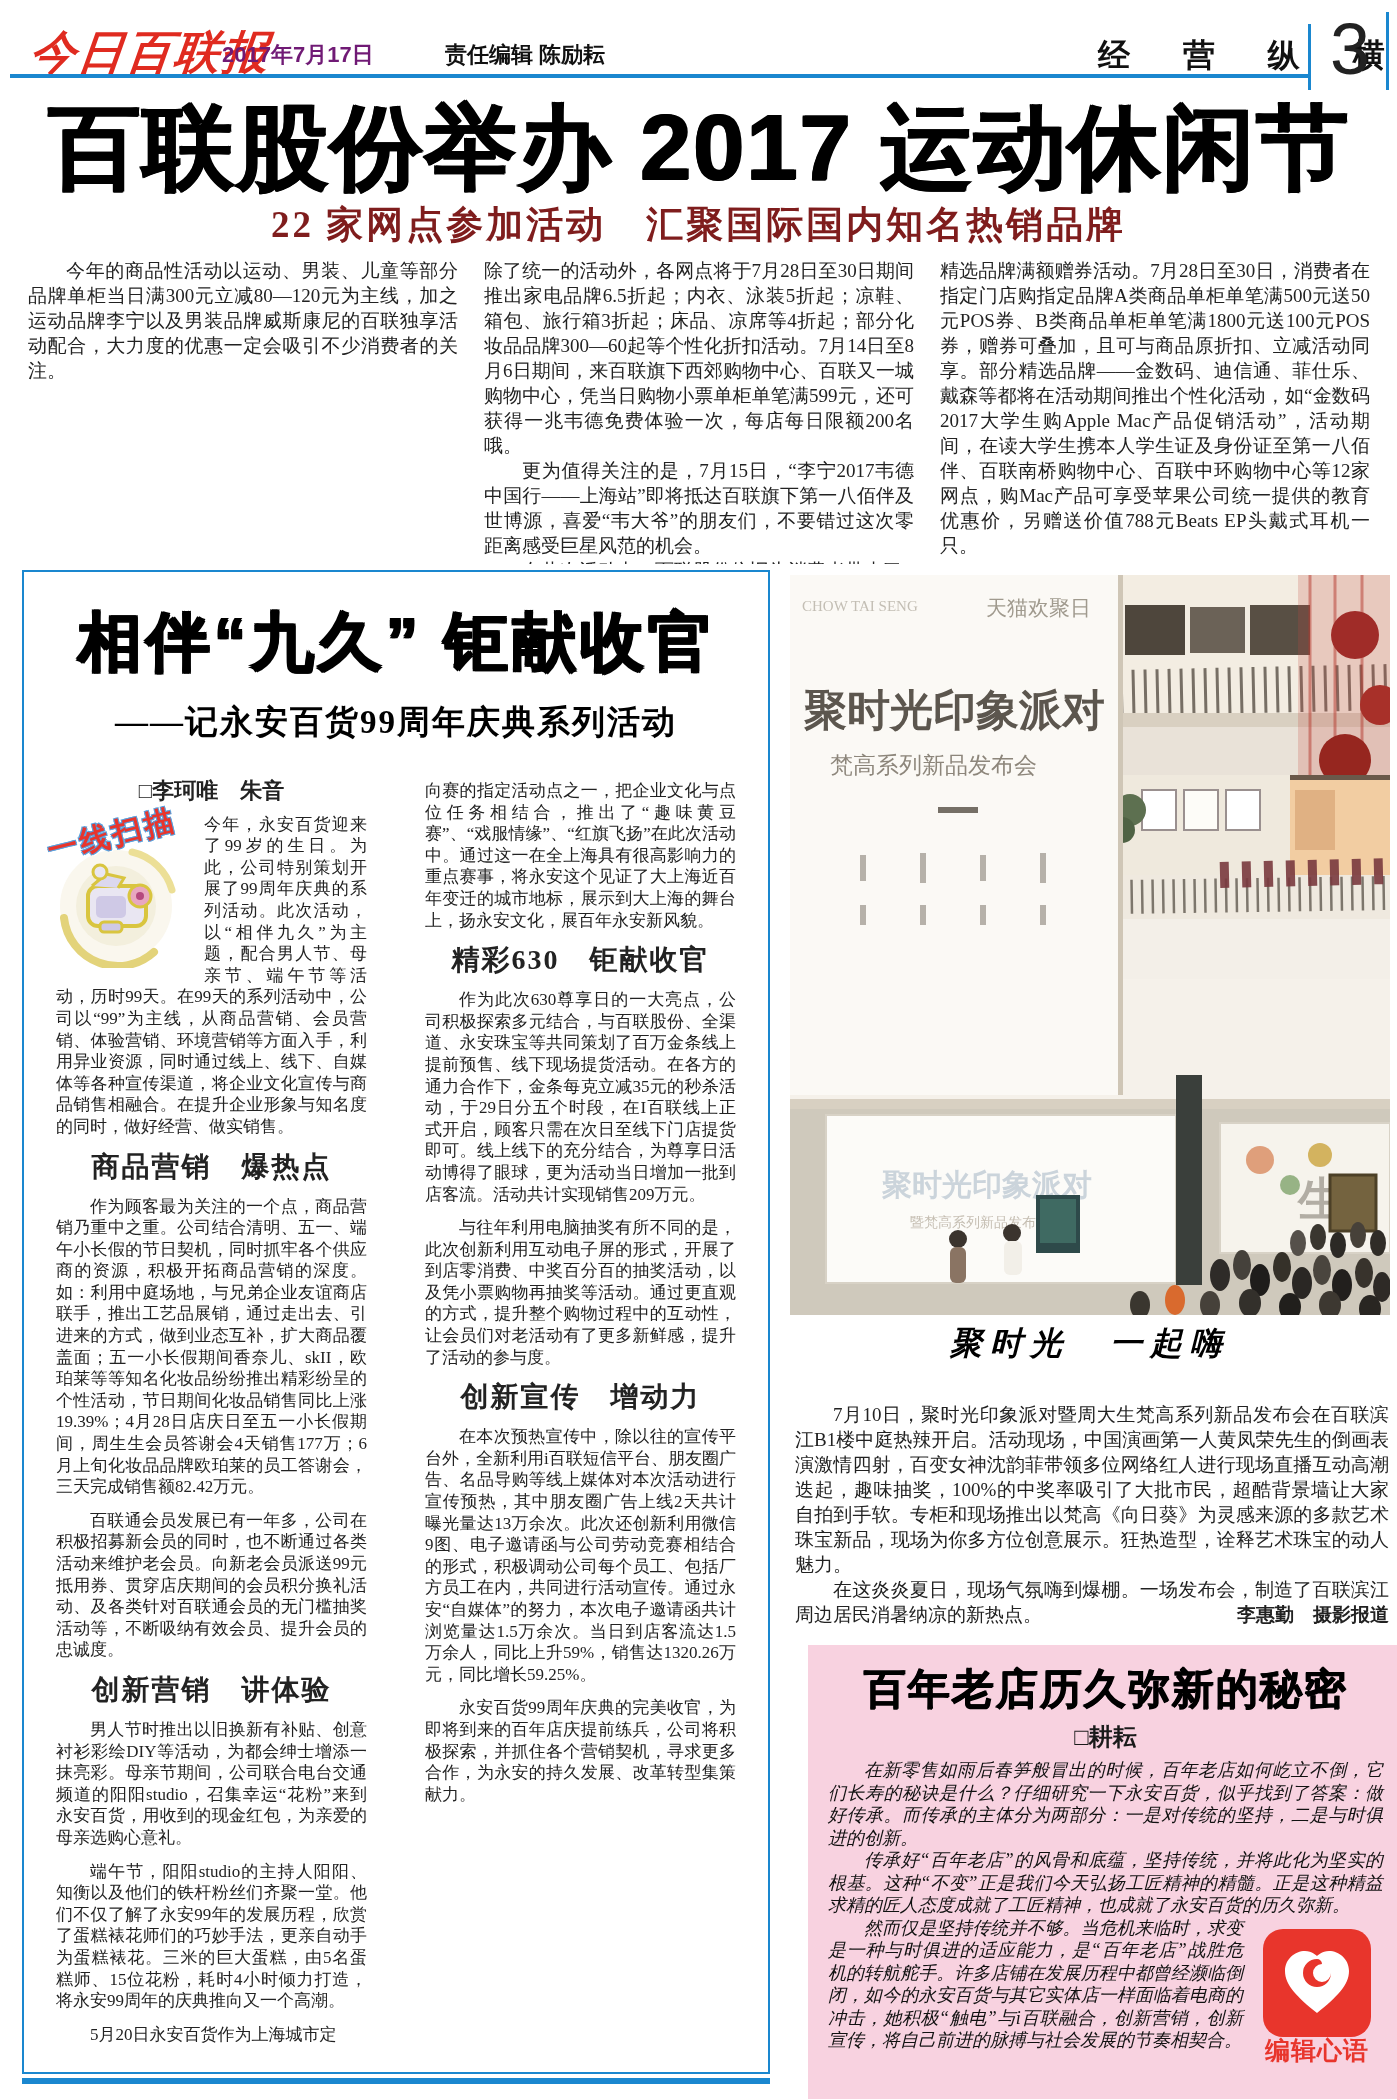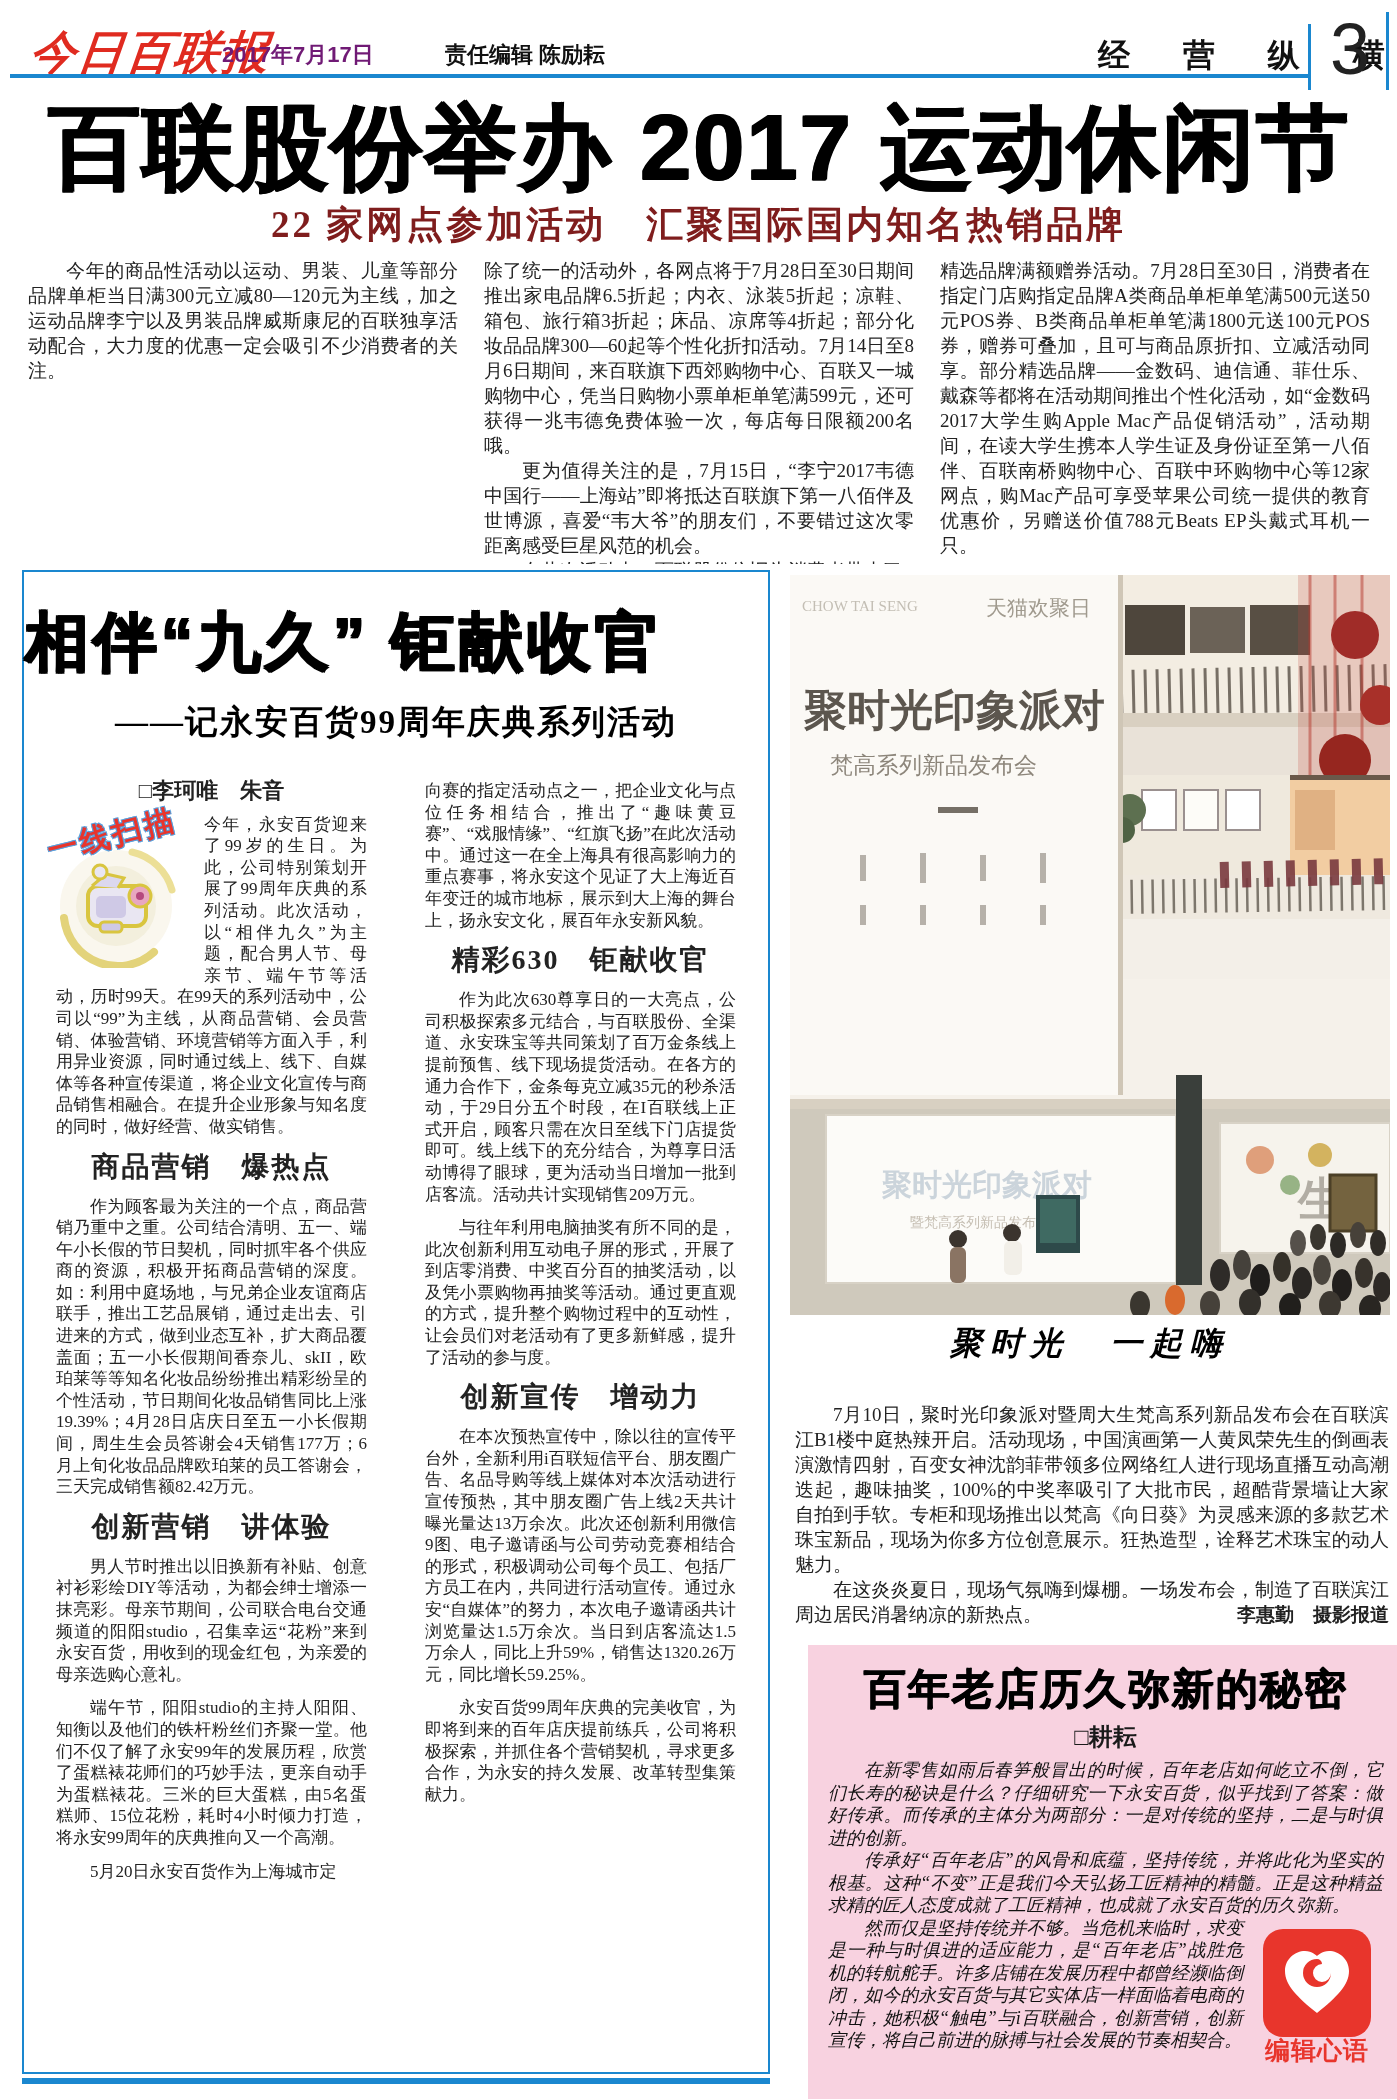--- a/index.html
+++ b/index.html
@@ -30,21 +30,21 @@
   .lead-cols{position:absolute;left:28px;top:258px;width:1342px;height:306px;display:flex;gap:26px;}
   .lead-col{flex:1;font-size:19px;line-height:25px;text-align:justify;word-break:break-all;
         overflow:hidden;color:#222;}
   .lead-col p{margin:0;}
   .indent{text-indent:2em;}
   .boldlead{font-weight:bold;}
   
   .bluebox{position:absolute;left:22px;top:570px;width:744px;height:1500px;
         border:2px solid #1a87cf;background:#fff;}
   .bluebox-underline{position:absolute;left:22px;top:2078px;width:748px;height:6px;background:#1a87cf;}
-  .bx-title{position:absolute;left:0;top:26px;width:100%;text-align:left;
+  .bx-title{position:absolute;left:0;top:26px;width:100%;text-align:center;
         font-family:"Liberation Sans",sans-serif;font-size:64px;font-weight:900;color:#000;
         letter-spacing:4px;text-shadow:2px 0 0 #000,0 2px 0 #000,2px 2px 0 #000;}
   .bx-subtitle{position:absolute;left:0;top:128px;width:100%;text-align:center;
         font-size:33px;font-weight:bold;color:#000;letter-spacing:2px;}
   .bx-cols{position:absolute;left:20px;top:196px;width:704px;height:1288px;display:flex;gap:34px;}
   .bx-col{flex:1;font-size:17px;line-height:21.6px;text-align:justify;word-break:break-all;
         overflow:hidden;color:#222;}
   .bx-col p{margin:12px;}
   .bx-byline{text-align:center;font-size:22px;font-weight:bold;margin:0 0 10px 0;}
   .bx-h{ text-align:center;font-size:28px;font-weight:bold;letter-spacing:2px;
@@ -136,20 +136,21 @@
               <circle cx="56" cy="54" r="7" fill="#e9e6f2" stroke="#d9c53f" stroke-width="3"></circle>
               <rect x="56" y="104" width="22" height="10" rx="4" fill="#cfc9e6" stroke="#d9c53f" stroke-width="3"></rect>
             </g>
           </svg>
           <div class="scan-text">一线扫描</div>
         </div>
 
         <p>今年，永安百货迎来了99岁的生日。为此，公司特别策划开展了99周年庆典的系列活动。此次活动，以“相伴九久”为主题，配合男人节、母亲节、端午节等活动，历时99天。在99天的系列活动中，公司以“99”为主线，从商品营销、会员营销、体验营销、环境营销等方面入手，利用异业资源，同时通过线上、线下、自媒体等各种宣传渠道，将企业文化宣传与商品销售相融合。在提升企业形象与知名度的同时，做好经营、做实销售。</p>
         <p class="bx-h">商品营销　爆热点</p>
         <p class="indent">作为顾客最为关注的一个点，商品营销乃重中之重。公司结合清明、五一、端午小长假的节日契机，同时抓牢各个供应商的资源，积极开拓商品营销的深度。如：利用中庭场地，与兄弟企业友谊商店联手，推出工艺品展销，通过走出去、引进来的方式，做到业态互补，扩大商品覆盖面；五一小长假期间香奈儿、skII，欧珀莱等等知名化妆品纷纷推出精彩纷呈的个性活动，节日期间化妆品销售同比上涨19.39%；4月28日店庆日至五一小长假期间，周生生会员答谢会4天销售177万；6月上旬化妆品品牌欧珀莱的员工答谢会，三天完成销售额82.42万元。</p>
+        <p class="indent">百联通会员发展已有一年多，公司在积极招募新会员的同时，也不断通过各类活动来维护老会员。向新老会员派送99元抵用券、贯穿店庆期间的会员积分换礼活动、及各类针对百联通会员的无门槛抽奖活动等，不断吸纳有效会员、提升会员的忠诚度。</p>
         <p class="bx-h">创新营销　讲体验</p>
         <p class="indent">男人节时推出以旧换新有补贴、创意衬衫彩绘DIY等活动，为都会绅士增添一抹亮彩。母亲节期间，公司联合电台交通频道的阳阳studio，召集幸运“花粉”来到永安百货，用收到的现金红包，为亲爱的母亲选购心意礼。</p>
         <p class="indent">端午节，阳阳studio的主持人阳阳、知衡以及他们的铁杆粉丝们齐聚一堂。他们不仅了解了永安99年的发展历程，欣赏了蛋糕裱花师们的巧妙手法，更亲自动手为蛋糕裱花。三米的巨大蛋糕，由5名蛋糕师、15位花粉，耗时4小时倾力打造，将永安99周年的庆典推向又一个高潮。</p>
         <p class="indent">5月20日永安百货作为上海城市定</p>
       </div>
 
       <div class="bx-col">
         <p>向赛的指定活动点之一，把企业文化与点位任务相结合，推出了“趣味黄豆赛”、“戏服情缘”、“红旗飞扬”在此次活动中。通过这一在全上海具有很高影响力的重点赛事，将永安这个见证了大上海近百年变迁的城市地标，展示到大上海的舞台上，扬永安文化，展百年永安新风貌。</p>
         <p class="bx-h">精彩630　钜献收官</p>
         <p class="indent">作为此次630尊享日的一大亮点，公司积极探索多元结合，与百联股份、全渠道、永安珠宝等共同策划了百万金条线上提前预售、线下现场提货活动。在各方的通力合作下，金条每克立减35元的秒杀活动，于29日分五个时段，在I百联线上正式开启，顾客只需在次日至线下门店提货即可。线上线下的充分结合，为尊享日活动博得了眼球，更为活动当日增加一批到店客流。活动共计实现销售209万元。</p>

